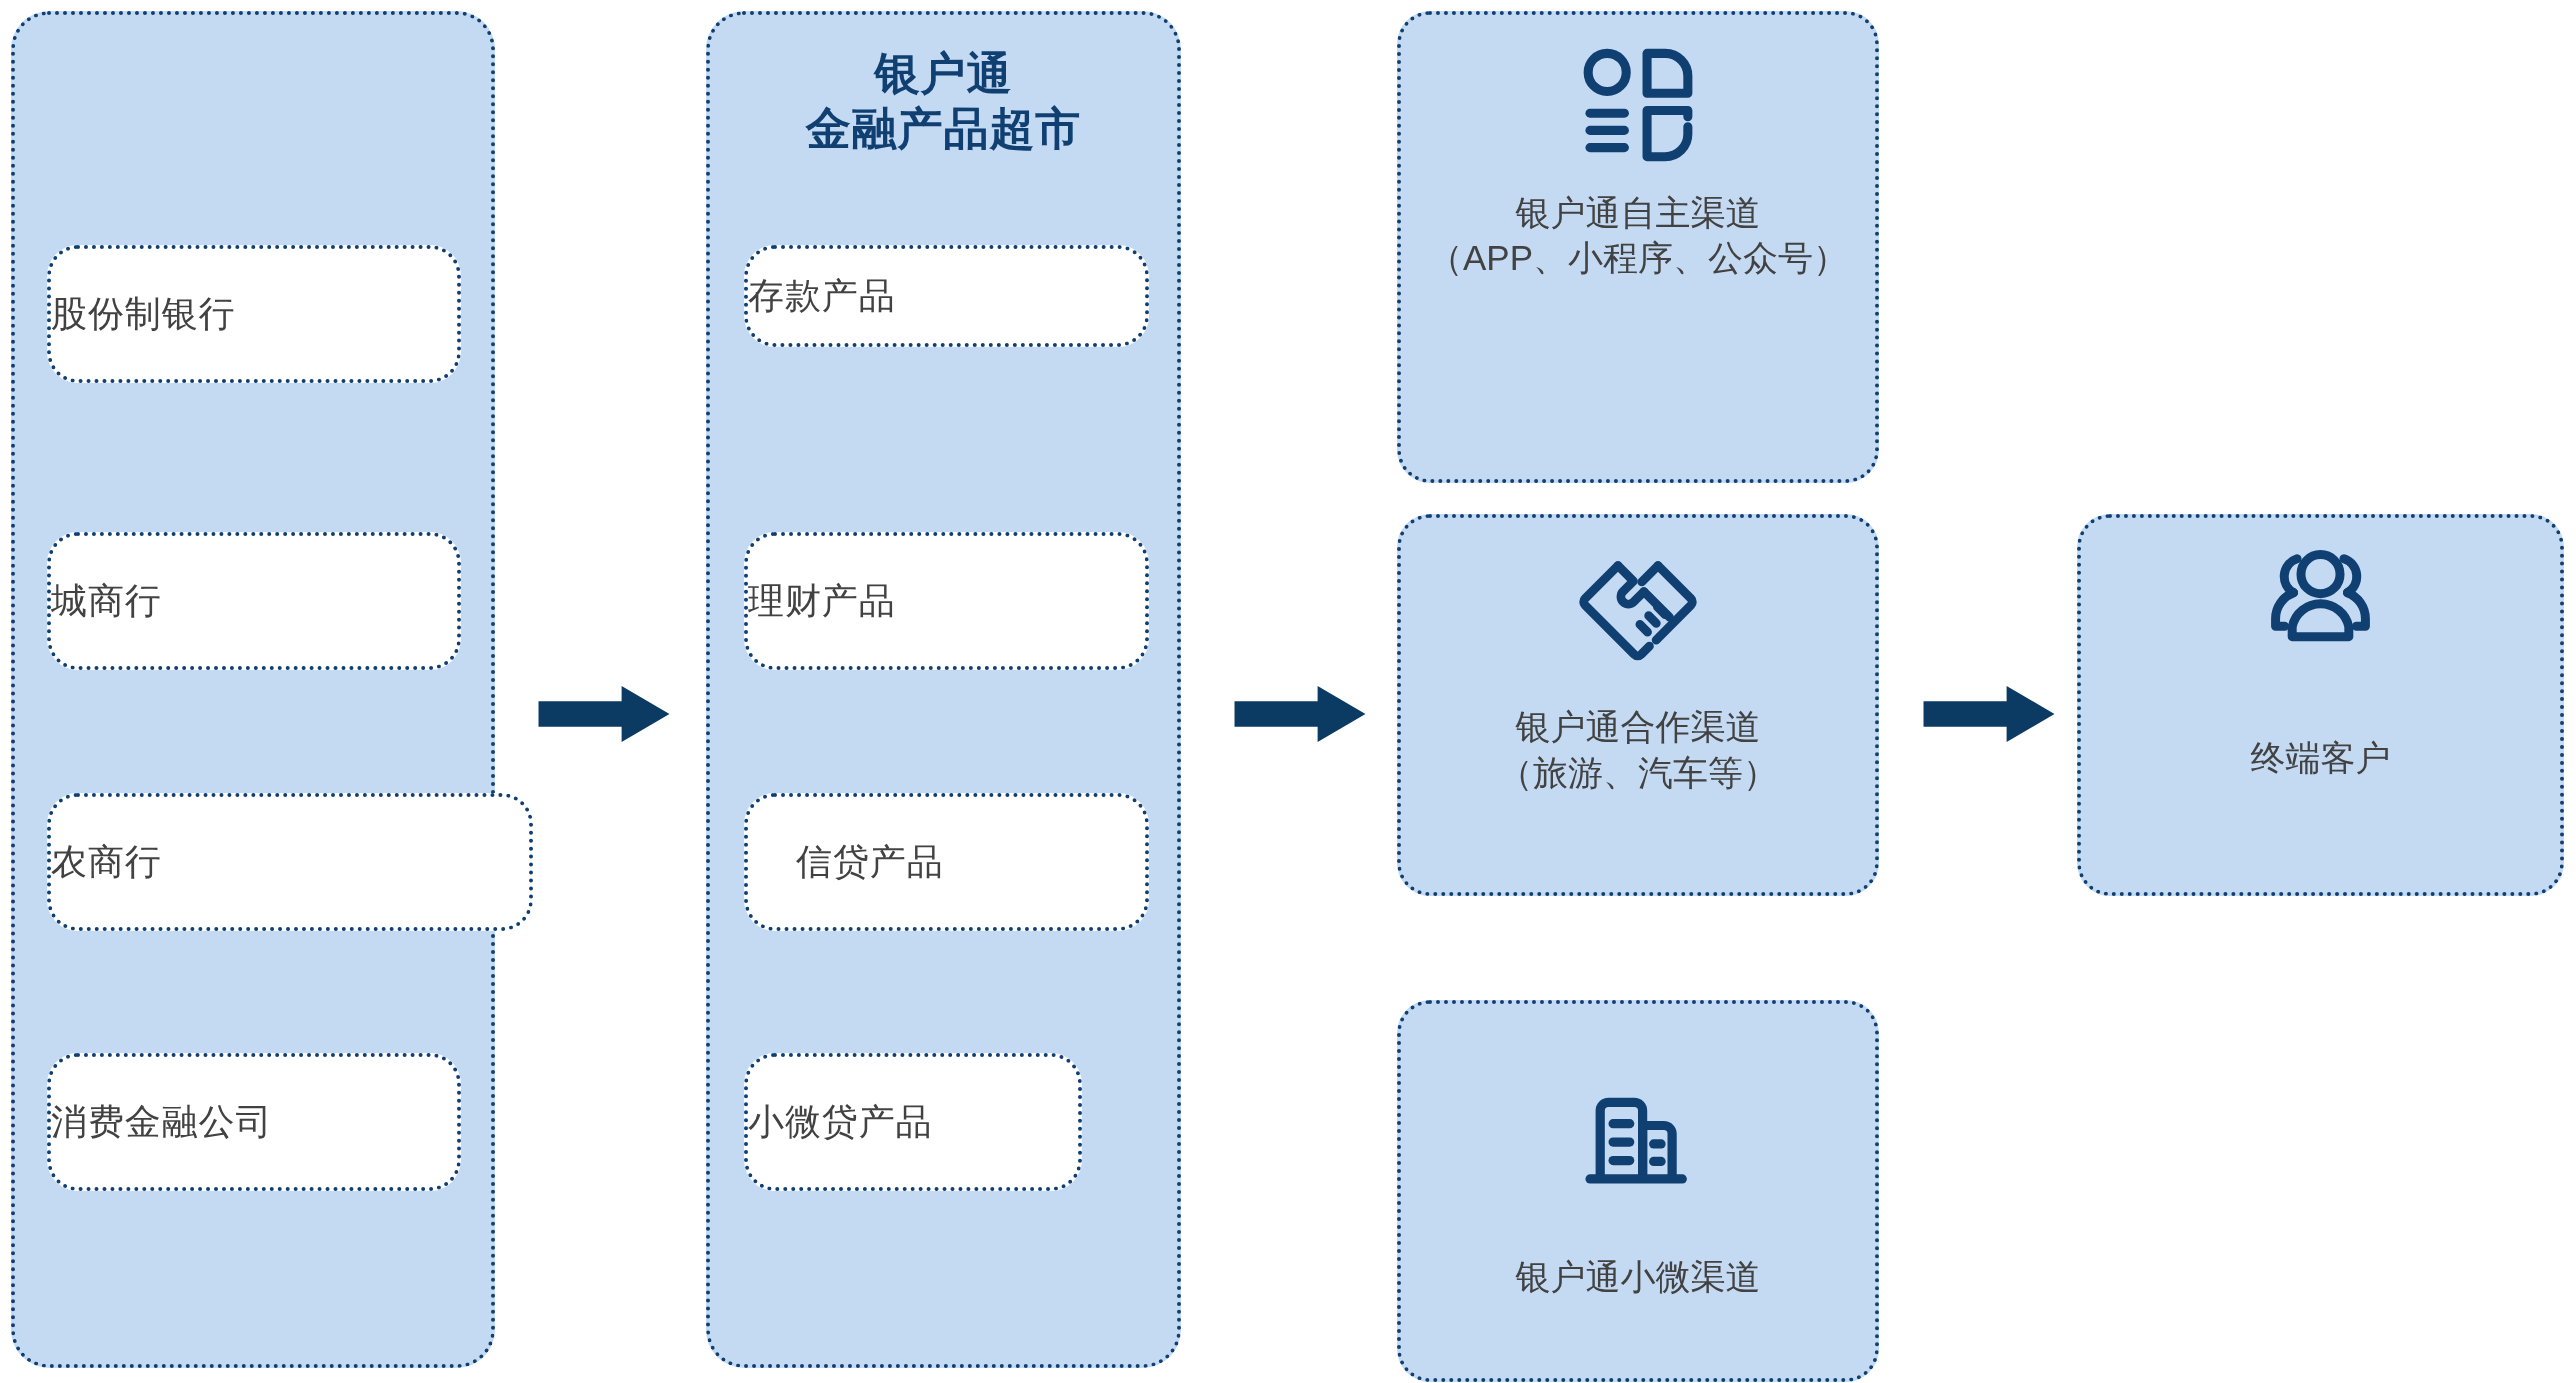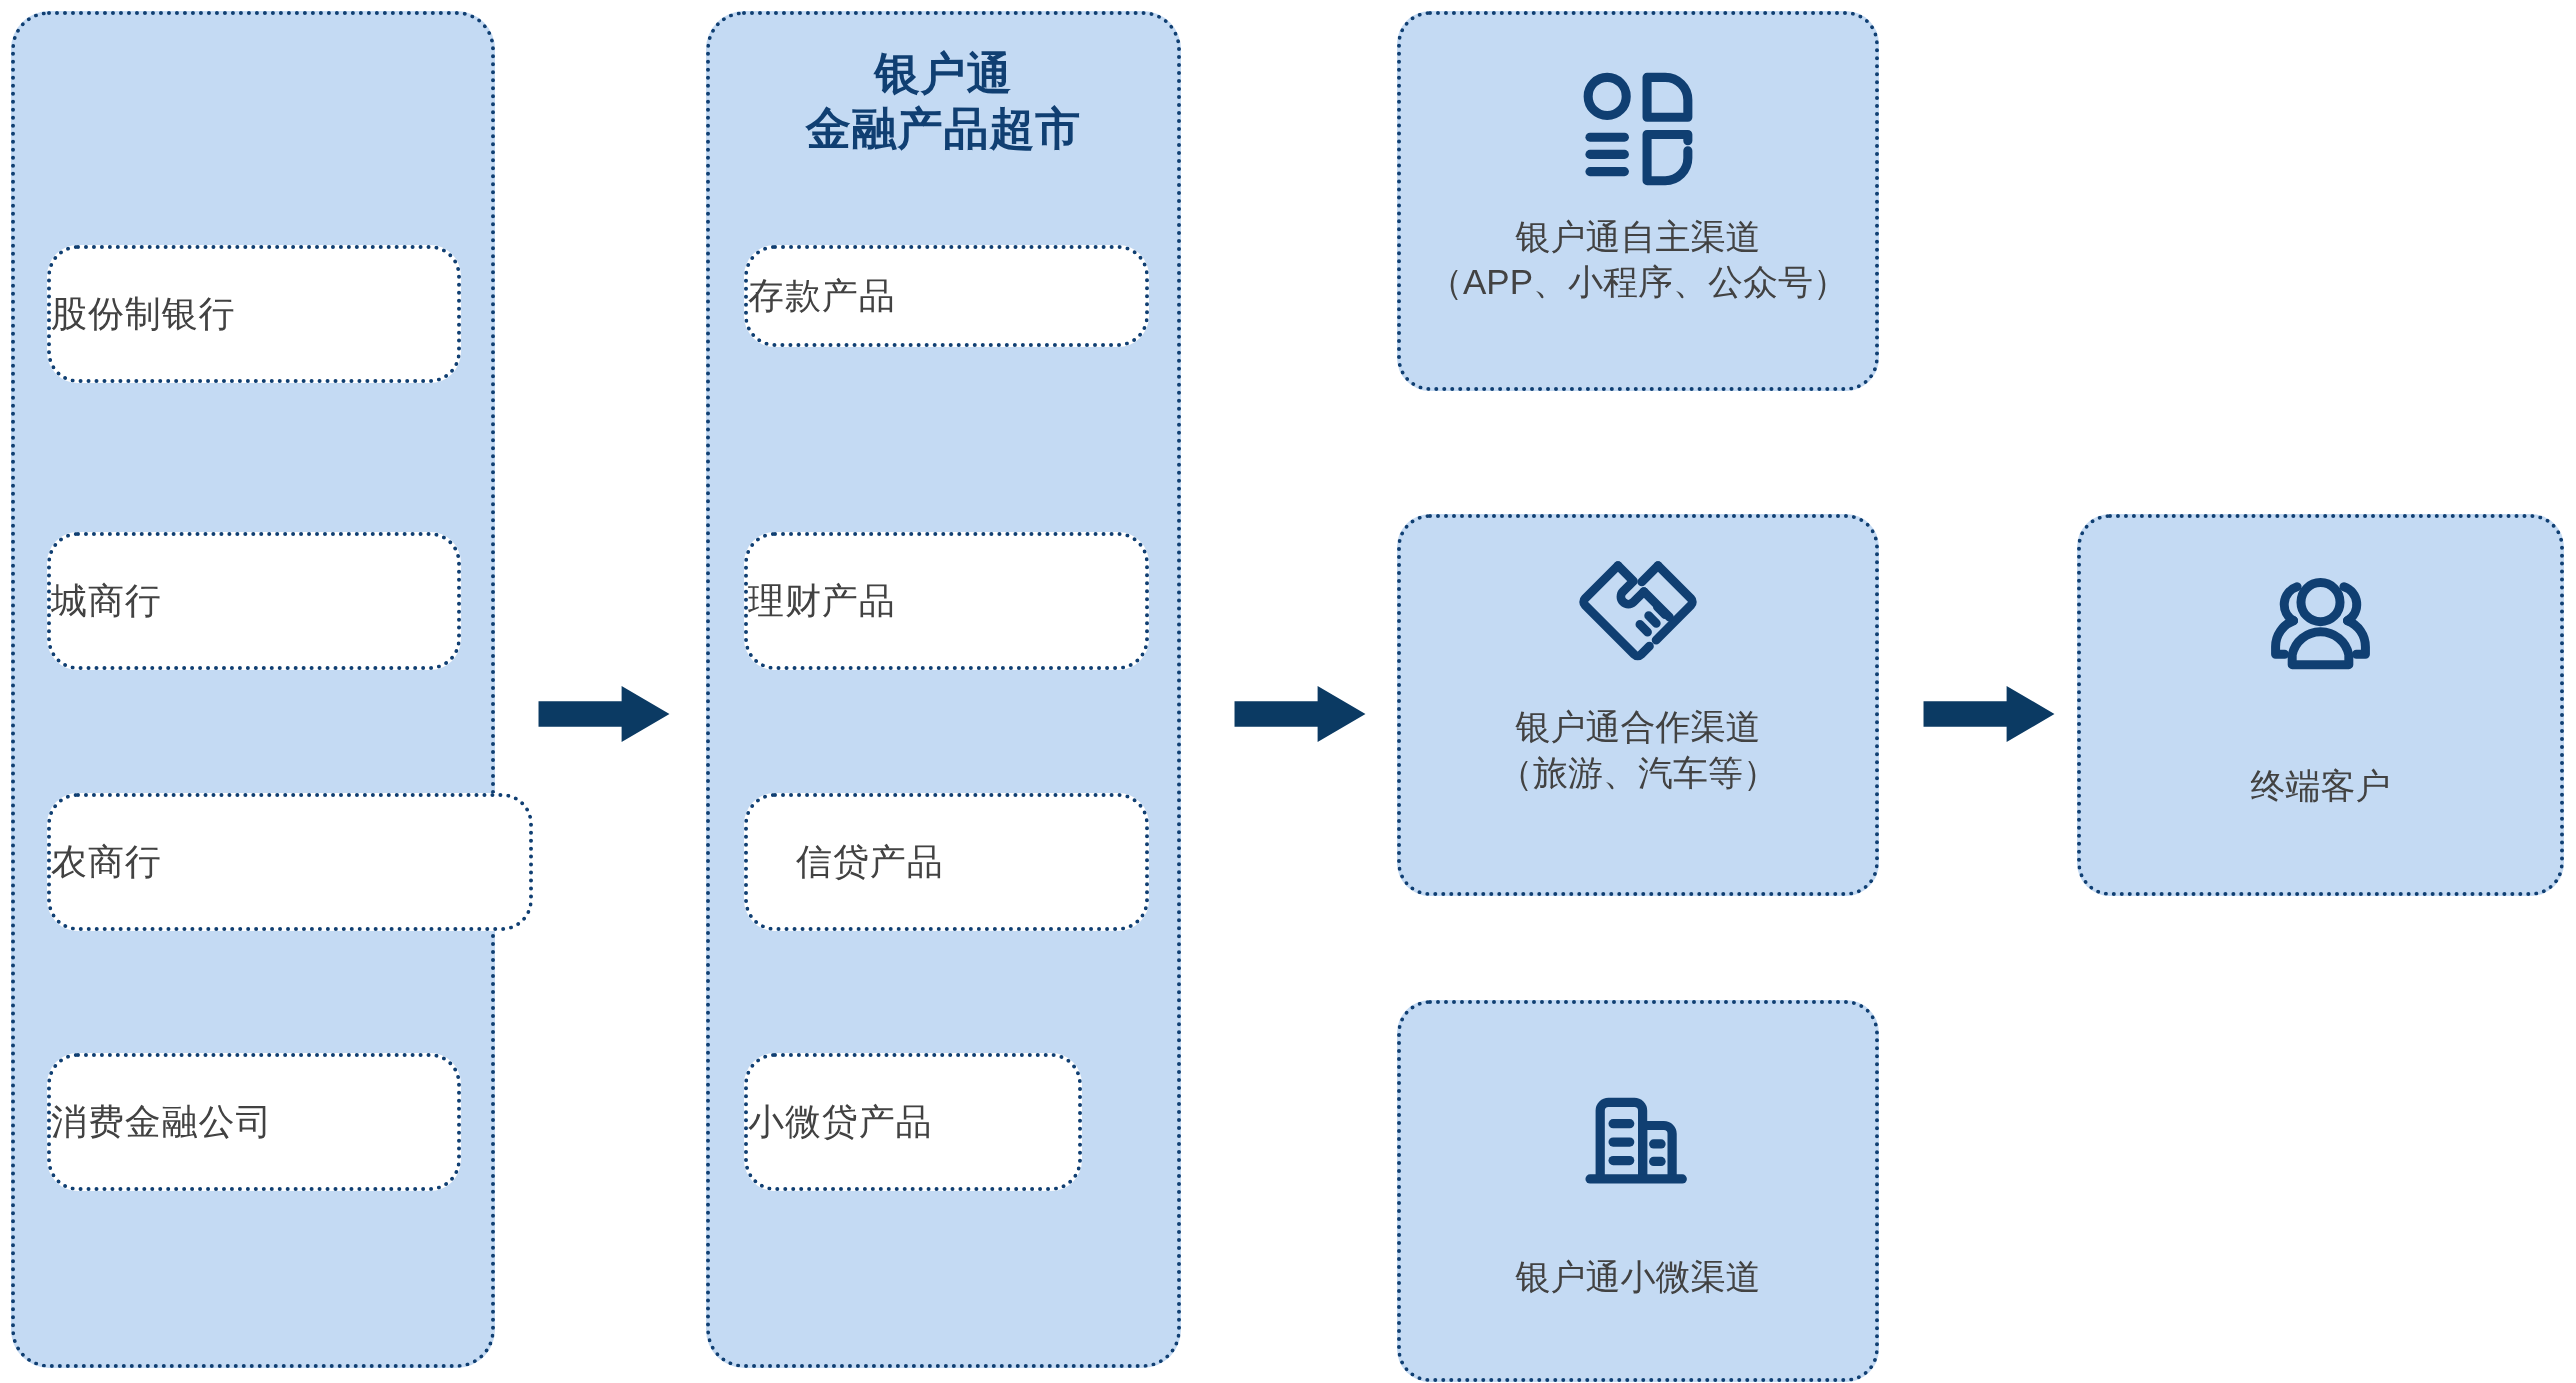--- a/index.html
+++ b/index.html
@@ -124,21 +124,21 @@
   <div class="item-chip" style="left:744px; top:1053px; width:338px; height:138px;">
     <span>小微贷产品</span>
   </div>
 
   <div class="flow-arrow" style="left:1234px; top:686px; width:132px; height:56px;">
     <svg width="132" height="56" viewBox="0 0 145 62" aria-hidden="true">
       <path d="M0,17 L92,17 L92,0 L145,31 L92,62 L92,45 L0,45 Z" fill="#0b3a63"></path>
     </svg>
   </div>
 
-  <div class="channel-card" style="left:1397px; top:11px; width:482px; height:380px; padding-top:56px;">
+  <div class="channel-card" style="left:1397px; top:11px; width:482px; height:472px; padding-top:32px;">
     <span class="card-icon">
       <svg width="116" height="116" viewBox="0 0 64 64" fill="none" stroke="#103f72" stroke-width="5" stroke-linecap="round" stroke-linejoin="round">
         <circle cx="15" cy="14" r="10.5"></circle>
         <line x1="5.5" y1="36.5" x2="24.5" y2="36.5"></line>
         <line x1="5.5" y1="46" x2="24.5" y2="46"></line>
         <line x1="5.5" y1="55.5" x2="24.5" y2="55.5"></line>
         <path d="M37 3.5 L47 3.5 A12.5 12.5 0 0 1 59.5 16 L59.5 25.5 L37 25.5 Z"></path>
         <path d="M59.5 35 L59.5 38.5 M37 35 L59.5 35 M37 35 L37 60.5 L47 60.5 A12.5 12.5 0 0 0 59.5 48 L59.5 44"></path>
       </svg>
     </span>
@@ -178,21 +178,21 @@
     </span>
     <span class="card-label" style="margin-top:49px;">银户通小微渠道</span>
   </div>
 
   <div class="flow-arrow" style="left:1923px; top:686px; width:132px; height:56px;">
     <svg width="132" height="56" viewBox="0 0 145 62" aria-hidden="true">
       <path d="M0,17 L92,17 L92,0 L145,31 L92,62 L92,45 L0,45 Z" fill="#0b3a63"></path>
     </svg>
   </div>
 
-  <div class="channel-card" style="left:2077px; top:514px; width:487px; height:382px; padding-top:48px;">
+  <div class="channel-card" style="left:2077px; top:514px; width:487px; height:382px; padding-top:20px;">
     <span class="card-icon">
       <svg width="125" height="125" viewBox="0 0 64 64" fill="none" stroke="#103f72" stroke-width="4.6" stroke-linecap="round" stroke-linejoin="round">
         <circle cx="32" cy="18.5" r="10"></circle>
         <path d="M17.5 45.5 A14.8 14.8 0 0 1 46.5 45.5 L46.5 50.5 L17.5 50.5 Z"></path>
         <path d="M20.0 10.6 A9.6 9.6 0 0 0 18.2 28.0"></path>
         <path d="M18.2 28.0 A14.2 14.2 0 0 0 9.0 41.4 L9.0 45.2 L13.6 45.2"></path>
         <path d="M44.0 10.6 A9.6 9.6 0 0 1 45.8 28.0"></path>
         <path d="M45.8 28.0 A14.2 14.2 0 0 1 55.0 41.4 L55.0 45.2 L50.4 45.2"></path>
       </svg>
     </span>

